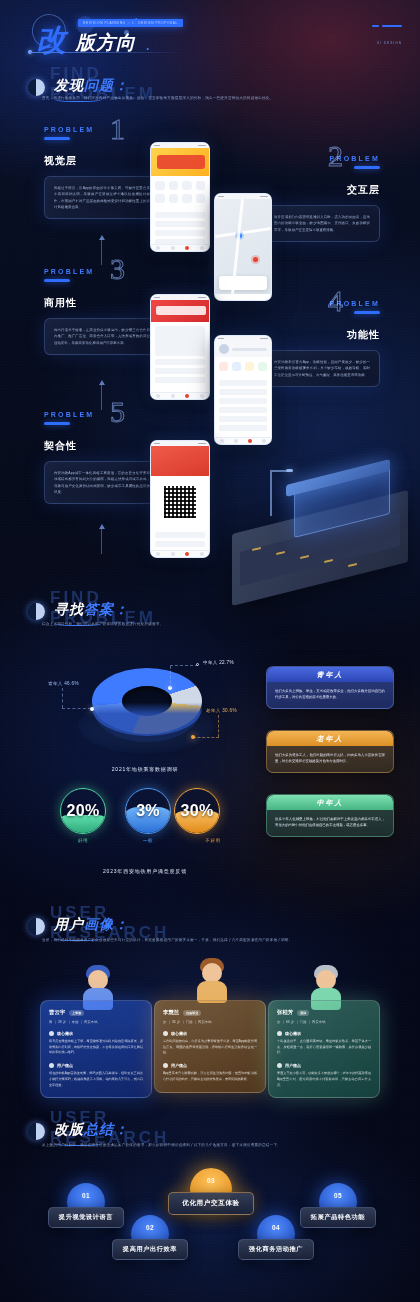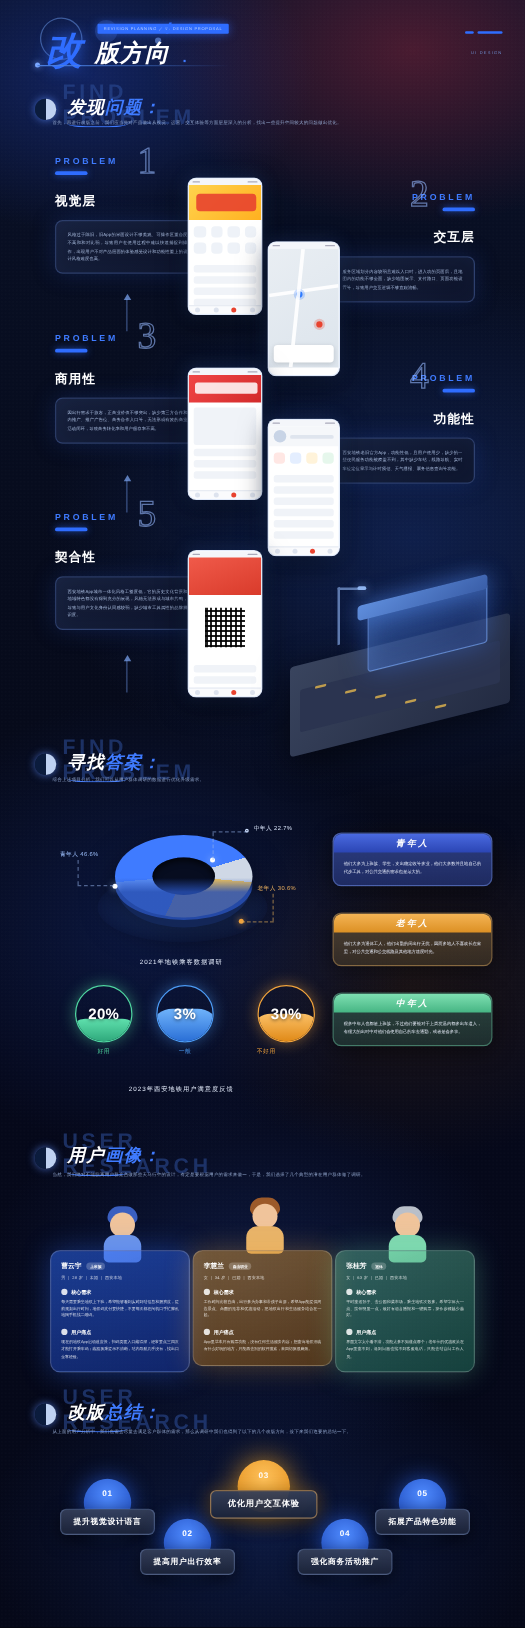--- a/index.html
+++ b/index.html
@@ -153,21 +153,21 @@
   .dlabel{position:absolute;font-size:4.6px;letter-spacing:.3px;white-space:nowrap}
   .ddot{position:absolute;width:4px;height:4px;border-radius:50%;background:#fff;box-shadow:0 0 6px #9cc1ff}
   .ddot.o{background:#f2a33c;box-shadow:0 0 6px #f2a33c}
   .chart-cap{position:absolute;font-size:5px;color:#e4ecfb;letter-spacing:.8px;text-align:center;width:100%}
 
   
   .gauges{position:absolute;left:58px;top:788px;width:180px;height:78px}
   .g{position:absolute;width:46px;height:46px;border-radius:50%;border:1.5px solid;
      overflow:hidden;display:flex;align-items:center;justify-content:center}
   .g .fill{position:absolute;left:-10%;bottom:0;width:120%;border-radius:42% 42% 0 0 / 18px 18px;}
-  .g span{position:relative;font-size:12px;font-weight:700;color:#fff;letter-spacing:.3px;
+  .g span{position:relative;font-size:16px;font-weight:700;color:#fff;letter-spacing:.3px;
     text-shadow:0 1px 3px rgba(0,0,0,.6)}
   .g-cap{position:absolute;top:50px;width:46px;text-align:center;font-size:4.6px;letter-spacing:.5px}
 
   
   .chip{position:absolute;width:128px;border-radius:7px;padding:0 0 7px;overflow:hidden;
     box-shadow:0 4px 18px rgba(0,0,0,.45)}
   .chip-hd{height:15px;display:flex;align-items:center;justify-content:center;
     font-size:7px;font-weight:700;font-style:italic;color:#fff;letter-spacing:2px;
     border-radius:7px 7px 0 0}
   .chip-bd{padding:6px 8px 0;font-size:3.4px;line-height:1.9;color:#e9eefb;text-align:justify}
@@ -451,21 +451,21 @@
       <span>20%</span>
     </div>
     <div class="g-cap" style="left:2px;color:#4fd6a0">好用</div>
 
     <div class="g" style="left:67px;border-color:#4c9bf5;box-shadow:0 0 12px rgba(76,155,245,.45)">
       <div class="fill" style="height:58%;background:linear-gradient(180deg,#6fb3fb,#2a6fd6)"></div>
       <span>3%</span>
     </div>
     <div class="g-cap" style="left:67px;color:#4c9bf5">一般</div>
 
-    <div class="g" style="left:148px;border-color:#f2a43c;box-shadow:0 0 12px rgba(242,164,60,.45)">
+    <div class="g" style="left:116px;border-color:#f2a43c;box-shadow:0 0 12px rgba(242,164,60,.45)">
       <div class="fill" style="height:50%;background:linear-gradient(180deg,#fbc066,#e08a18)"></div>
       <span>30%</span>
     </div>
     <div class="g-cap" style="left:132px;color:#f2a43c">不好用</div>
   </div>
   <div class="chart-cap" style="left:0;top:868px;width:290px">2023年西安地铁用户满意度反馈</div>
 
   <div class="chip" style="left:266px;top:666px;background:linear-gradient(180deg,rgba(58,80,165,.75),rgba(36,52,120,.75));border:1px solid rgba(120,150,235,.4)">
     <div class="chip-hd" style="background:linear-gradient(180deg,#4a6ae0,#2b45b4)">青年人</div>
     <div class="chip-bd">他们大多为上班族、学生，支出稳定收等多业，他们大多数并且地自己的代步工具，对公共交通的需求也是最大的。</div>

